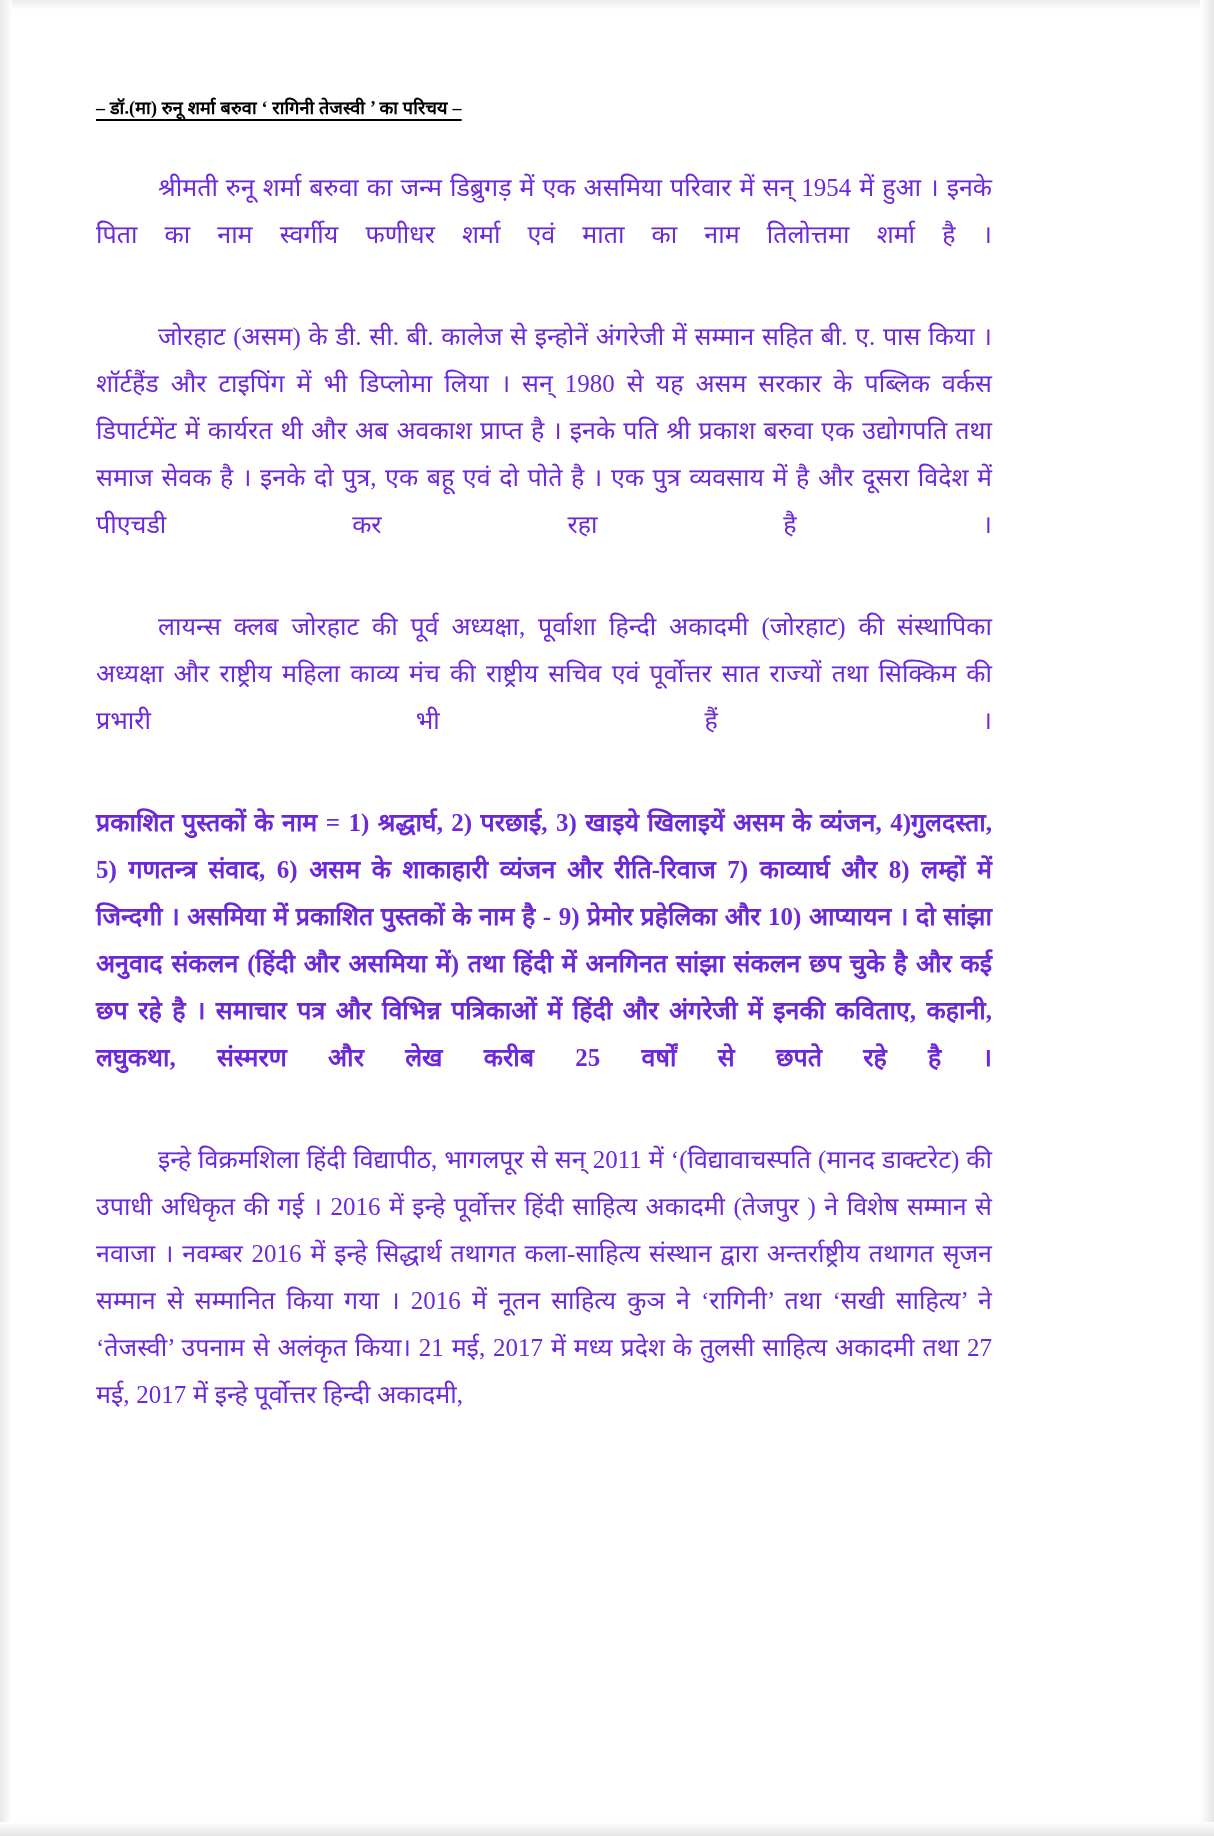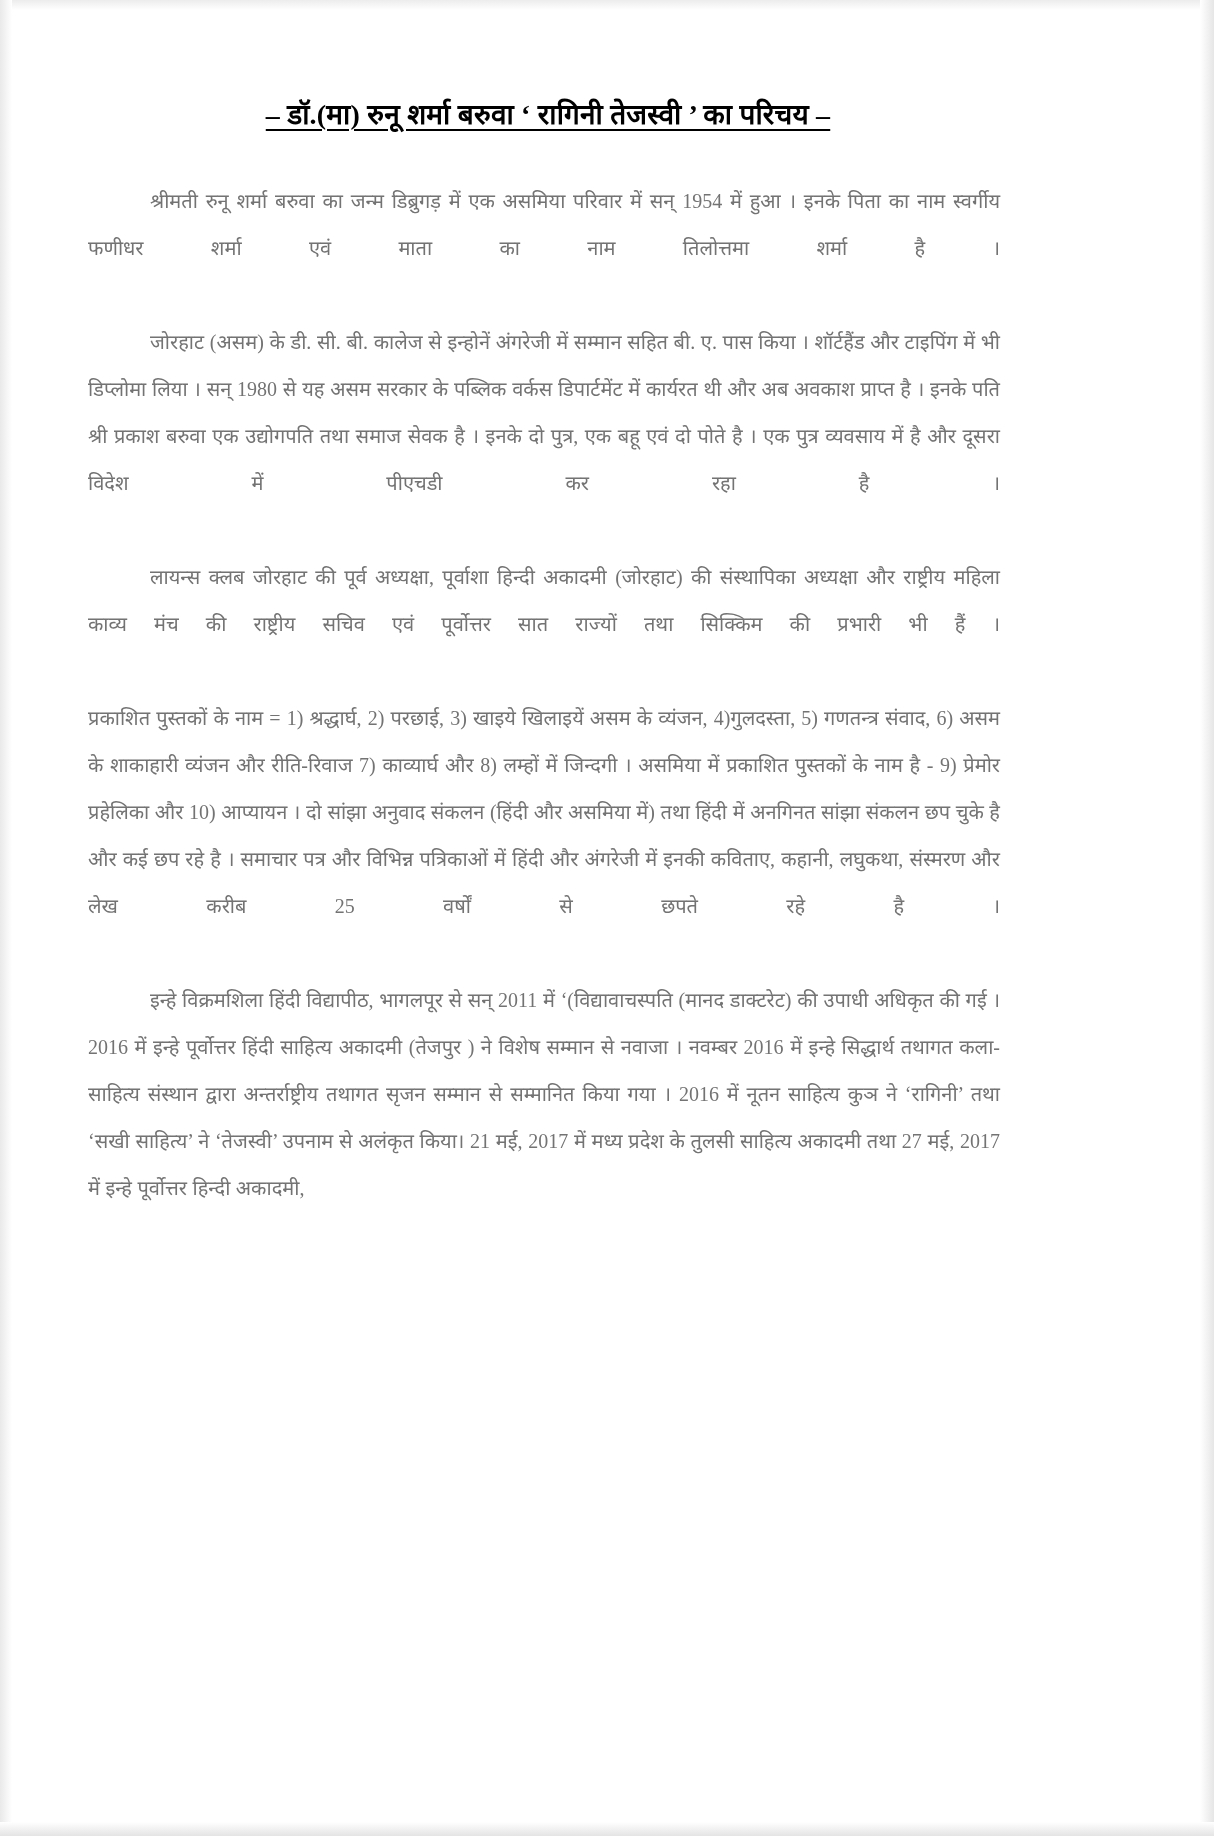--- a/index.html
+++ b/index.html
@@ -50,48 +50,48 @@
 
   .content {
     position: absolute;
     left: 88px;
     top: 96px;
     width: 912px;
   }
 
   .doc-title {
     font-family: "Liberation Serif", "DejaVu Serif", serif;
-    font-size: 28px;
+    font-size: 18px;
     font-weight: 700;
     color: #000000;
     letter-spacing: 0.2px;
     text-decoration: underline;
     text-underline-offset: 5px;
     text-decoration-thickness: 1.6px;
     white-space: nowrap;
     margin: 0 0 44px 8px;
     line-height: 1.35;
-    text-align: center;
   }
 
   p.body-para {
     font-family: "Liberation Serif", "DejaVu Serif", serif;
-    font-size: 20px;
+    font-size: 25px;
     line-height: 47px;
-    color: #737373;
-    margin: 0;
+    color: #6d28d9;
+    margin: 8px;
     text-align: justify;
     text-justify: inter-word;
     word-spacing: 0.5px;
   }
   p.indent {
     text-indent: 62px;
   }
   p.no-indent {
     text-indent: 0;
+    font-weight: bold;
   }
   p.body-para::after {
     content: "";
     display: inline-block;
     width: 100%;
   }
   p.last-visible::after {
     content: none;
   }
 </style>

